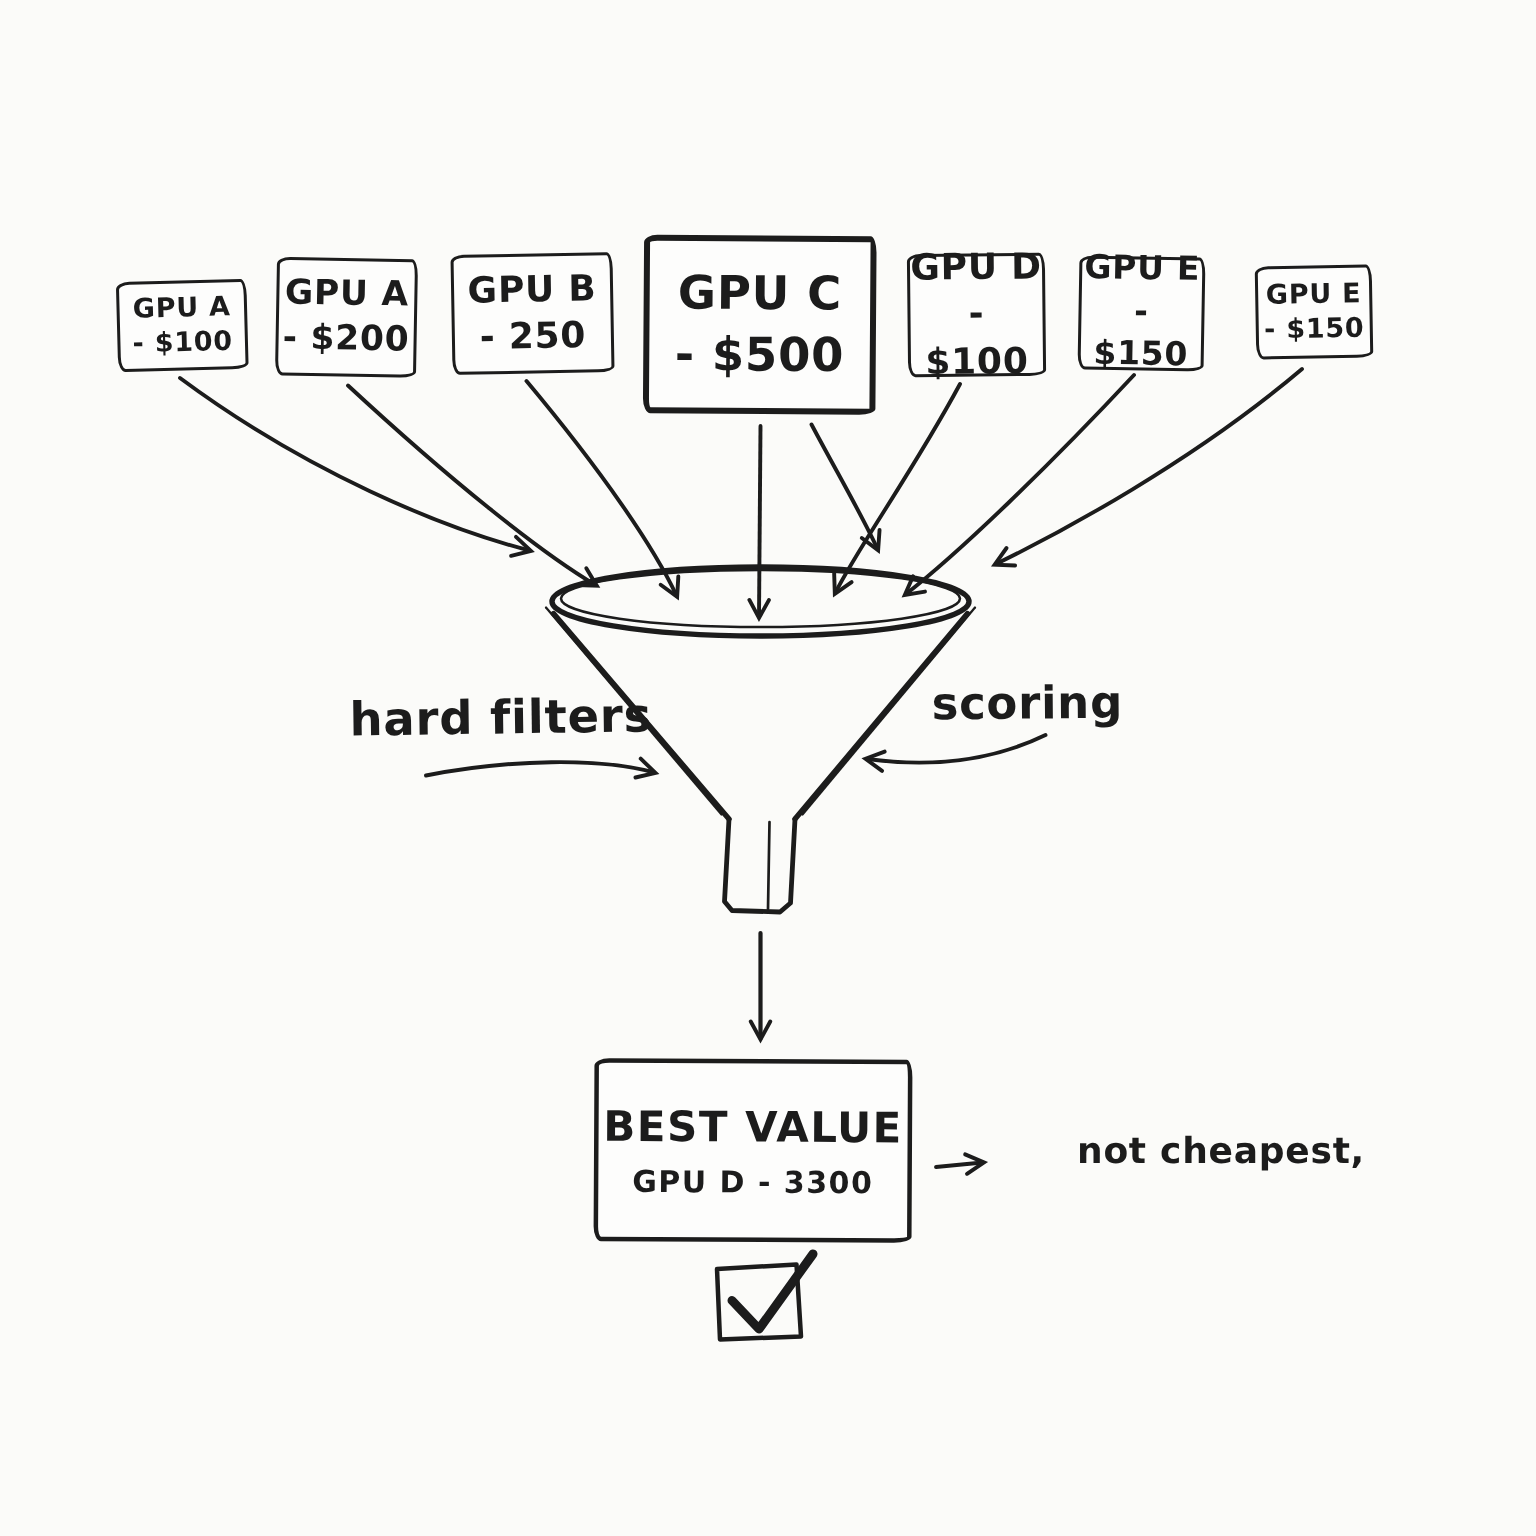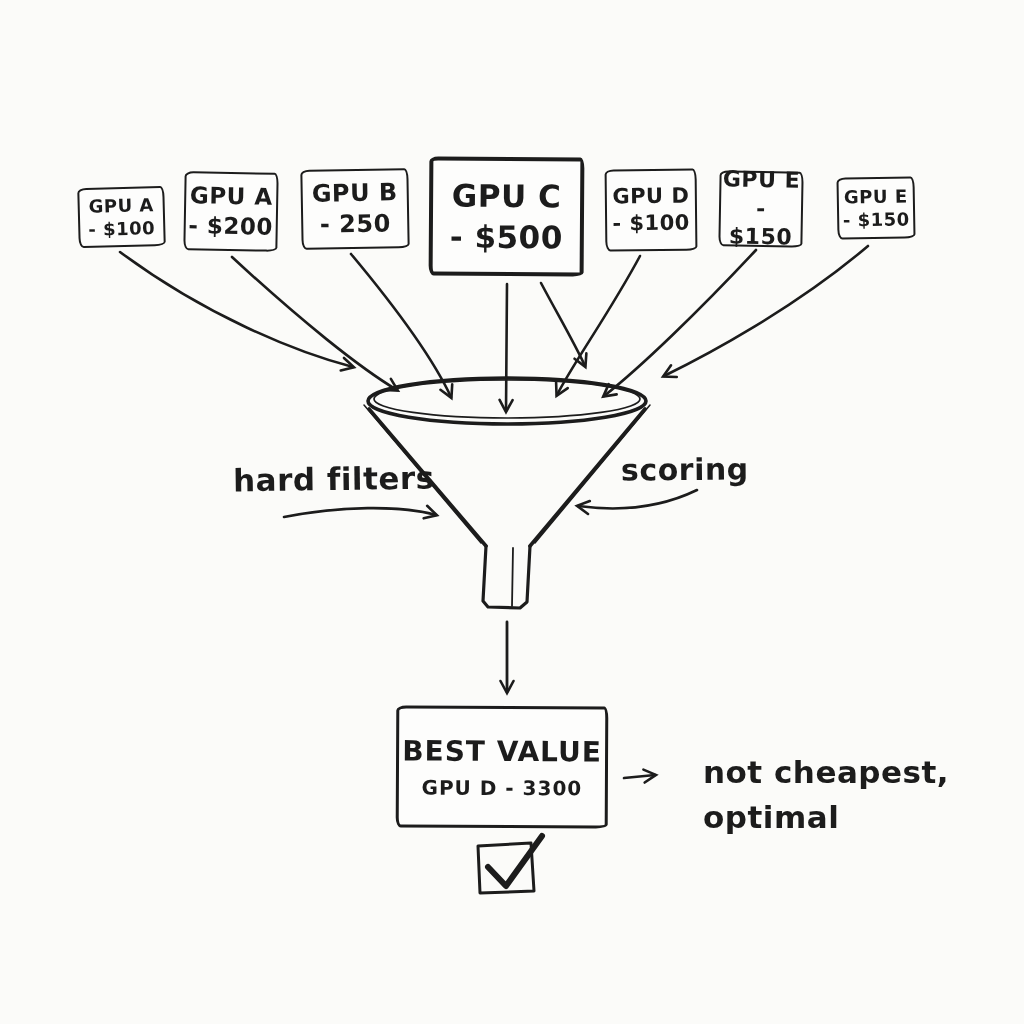--- a/index.html
+++ b/index.html
@@ -29,21 +29,21 @@
     font-weight: bold;
     line-height: 1.3;
     letter-spacing: 0.5px;
     border-radius: 9px 4px 11px 5px / 5px 11px 4px 10px;
     box-sizing: border-box;
   }
   .b1 { left: 78px;  top: 187px; width: 87px;  height: 60px;  font-size: 18px; transform: rotate(-1.5deg); }
   .b2 { left: 184px; top: 172px; width: 94px;  height: 79px;  font-size: 23px; transform: rotate(1deg); }
   .b3 { left: 301px; top: 169px; width: 108px; height: 80px;  font-size: 24px; transform: rotate(-1deg); }
   .b4 { left: 429px; top: 157px; width: 155px; height: 119px; font-size: 31px; border-width: 4px; transform: rotate(0.4deg); }
-  .b5 { left: 605px; top: 169px; width: 92px;  height: 82px;  font-size: 21px; transform: rotate(-0.6deg); }
+  .b5 { left: 605px; top: 169px; width: 92px;  height: 82px;  font-size: 24px; transform: rotate(-0.6deg); }
   .b6 { left: 719px; top: 171px; width: 84px;  height: 76px;  font-size: 22px; transform: rotate(1deg); }
   .b7 { left: 837px; top: 177px; width: 78px;  height: 62px;  font-size: 18px; transform: rotate(-1deg); }
   .hand-label {
     position: absolute;
     font-weight: bold;
     white-space: nowrap;
     letter-spacing: 0.5px;
   }
   .label-hard-filters { left: 233px; top: 461px; font-size: 31px; transform: rotate(-0.8deg); }
   .label-scoring      { left: 621px; top: 452px; font-size: 30px; transform: rotate(-0.5deg); }
@@ -59,23 +59,23 @@
     justify-content: center;
     gap: 8px;
     border-radius: 10px 4px 12px 5px / 5px 12px 4px 10px;
     box-sizing: border-box;
     transform: rotate(0.3deg);
   }
   .result-title { font-weight: bold; font-size: 28px; letter-spacing: 1px; }
   .result-item  { font-weight: bold; font-size: 20px; letter-spacing: 1px; }
   .annotation {
     position: absolute;
-    left: 703px; top: 750px;
+    left: 718px; top: 750px;
     font-weight: bold;
-    font-size: 31px;
+    font-size: 24px;
     line-height: 1.45;
     letter-spacing: 0.5px;
   }
 </style>
 </head>
 <body>
 
 <div class="canvas">
 
   <svg class="sketch-layer" viewBox="0 0 1024 1024" fill="none" stroke="#1c1c1c" stroke-linecap="round">
@@ -152,16 +152,15 @@
   <div class="hand-label label-hard-filters">hard filters</div>
   <div class="hand-label label-scoring">scoring</div>
 
   <div class="result-box">
     <div class="result-title">BEST VALUE</div>
     <div class="result-item">GPU D - 3300</div>
   </div>
 
   <div class="annotation">
     <div>not cheapest,</div>
-    <div>optimal</div>
   </div>
 
 </div>
 
 </body></html>

